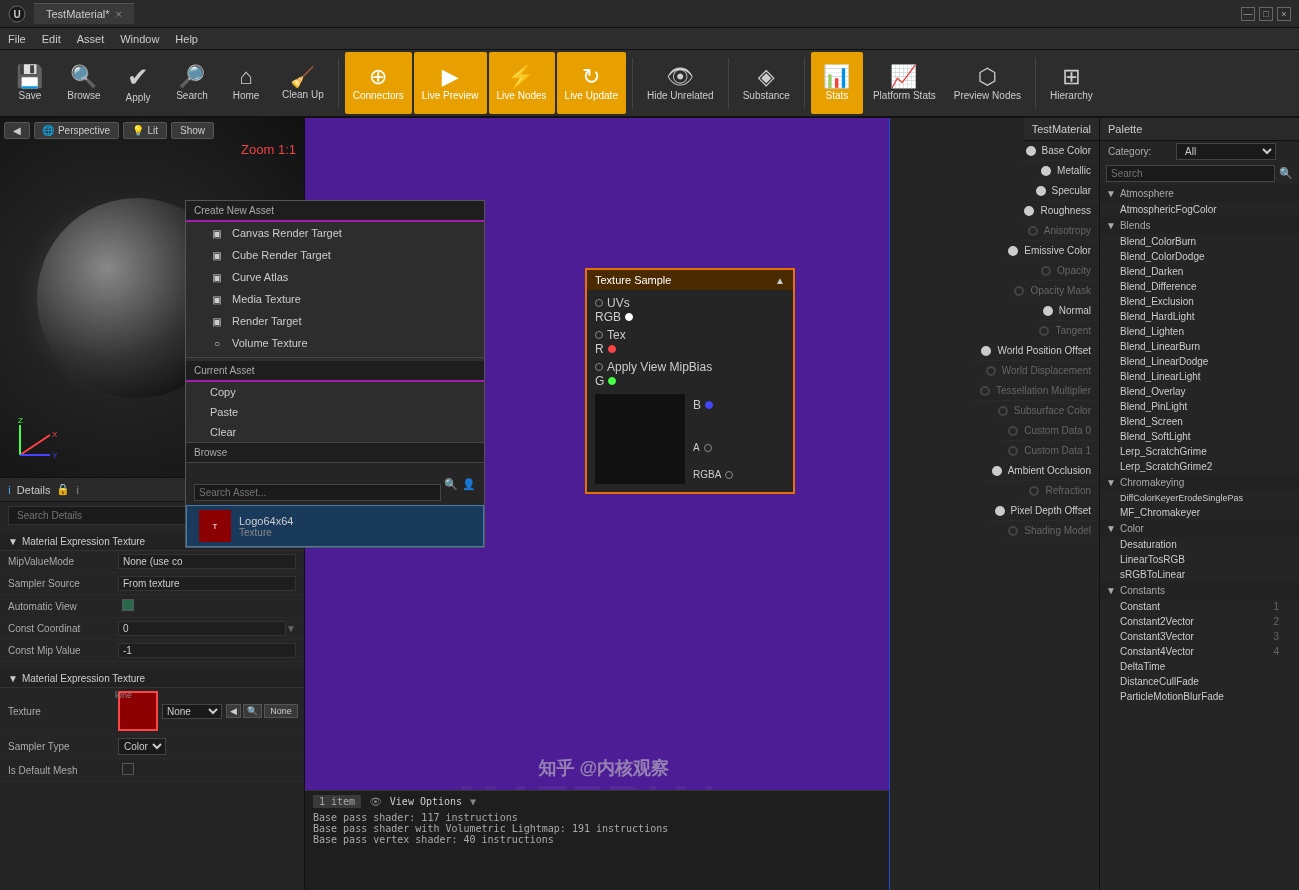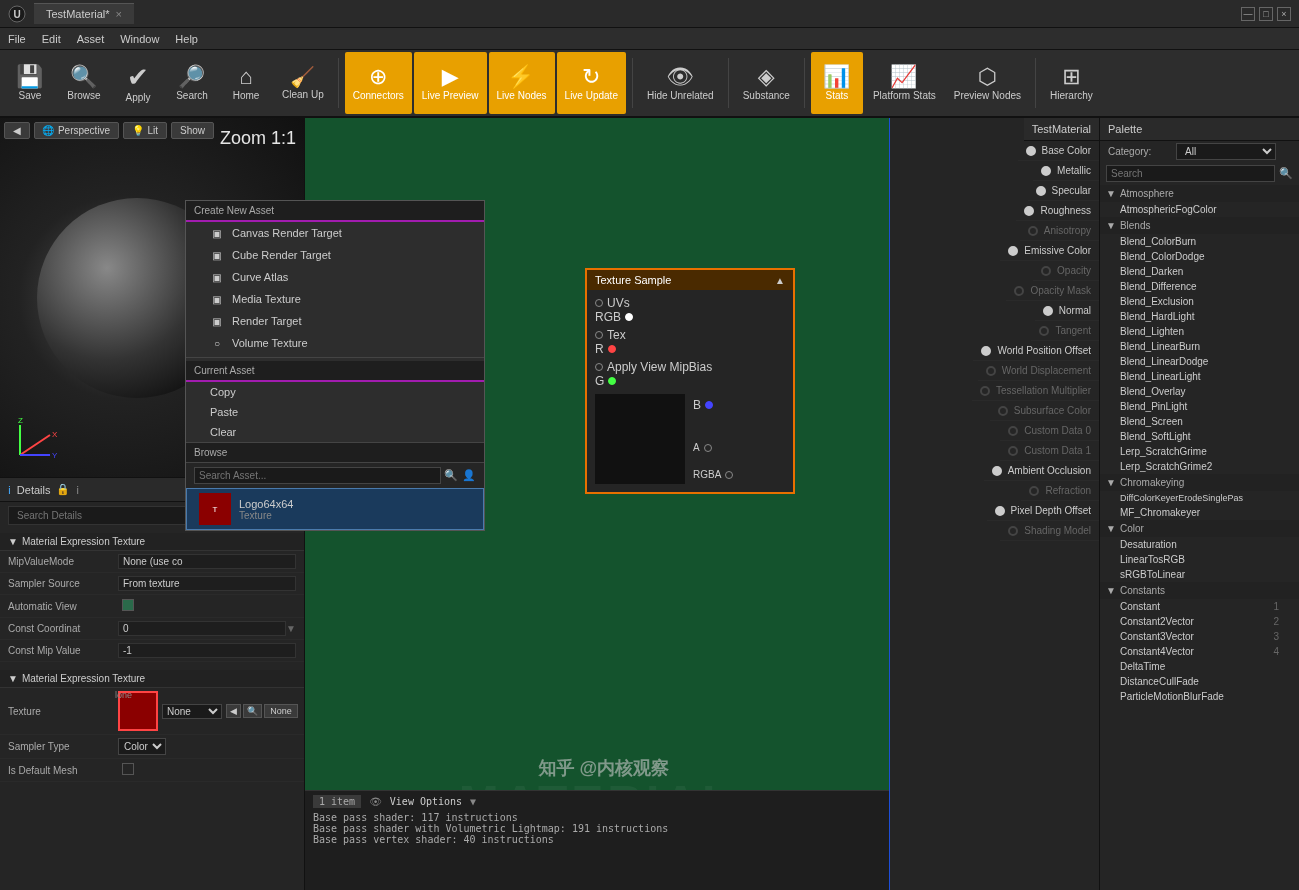--- a/index.html
+++ b/index.html
@@ -29,51 +29,51 @@
     
     #left-panel { width: 305px; display: flex; flex-direction: column; background: #252525; border-right: 1px solid #111; }
     
     
     #viewport { height: 360px; background: #1a1a1a; border-bottom: 1px solid #111; position: relative; }
     .viewport-bg { width: 100%; height: 100%; background: radial-gradient(ellipse at 40% 50%, #555 0%, #222 40%, #111 100%); display: flex; align-items: center; justify-content: center; overflow: hidden; }
     .sphere { width: 200px; height: 200px; border-radius: 50%; background: radial-gradient(circle at 35% 35%, #888, #333 50%, #111 80%); position: absolute; top: 50%; left: 45%; transform: translate(-50%, -50%); }
     .viewport-toolbar { position: absolute; top: 4px; left: 4px; display: flex; gap: 4px; }
     .vp-btn { background: #3a3a3a; border: 1px solid #555; padding: 2px 8px; font-size: 10px; cursor: pointer; color: #ccc; display: flex; align-items: center; gap: 3px; border-radius: 2px; }
     .xyz-indicator { position: absolute; bottom: 10px; left: 10px; font-size: 10px; color: #888; }
-    .zoom-label { position: absolute; top: 10px; right: 8px; font-size: 18px; color: #e5e5e5; }
+    .zoom-label { position: absolute; top: 24px; right: 8px; font-size: 13px; color: #ef4444; }
 
     
     #context-menu { background: #2d2d2d; border: 1px solid #555; position: absolute; top: 200px; left: 185px; width: 300px; z-index: 100; }
     .ctx-section-header { background: #1e1e1e; padding: 4px 8px; font-size: 10px; color: #aaa; border-bottom: 2px solid #a21caf; }
     .ctx-item { padding: 4px 12px 4px 24px; cursor: pointer; display: flex; align-items: center; gap: 8px; font-size: 11px; }
     .ctx-item .ctx-icon { width: 14px; height: 14px; display: flex; align-items: center; justify-content: center; font-size: 10px; }
     .ctx-sep { height: 1px; background: #444; margin: 3px 0; }
 
     
     .browse-header { padding: 4px 8px; font-size: 10px; color: #aaa; background: #1e1e1e; border-bottom: 1px solid #444; border-top: 1px solid #444; }
     .search-bar-ctx { display: flex; align-items: center; padding: 4px 8px; gap: 4px; background: #252525; }
-    .search-bar-ctx input { flex: 1; background: #1a1a1a; border: 1px solid #444; color: #ccc; padding: 2px 4px; font-size: 10px; }
+    .search-bar-ctx input { flex: 1; background: #1a1a1a; border: 1px solid #444; color: #ccc; padding: 2px 4px; font-size: 10px; margin-top: 17px; }
     .asset-item { display: flex; align-items: center; gap: 8px; padding: 4px 12px; cursor: pointer; background: #1a3a5c; border: 1px solid #4a7aac; }
     .asset-thumb { width: 32px; height: 32px; background: #8B0000; display: flex; align-items: center; justify-content: center; }
 
     
     #details-panel { flex: 1; background: #252525; overflow-y: auto; }
     .details-header { display: flex; align-items: center; padding: 4px 8px; background: #2a2a2a; border-bottom: 1px solid #111; gap: 6px; }
     .details-header span { font-size: 11px; }
     .search-details { width: 100%; padding: 3px 8px; background: #1a1a1a; border: 1px solid #333; color: #ccc; font-size: 10px; margin: 4px 8px; width: calc(100% - 16px); }
     .detail-section { padding: 4px 0; }
     .detail-section-header { background: #222; padding: 3px 8px; font-size: 10px; color: #ccc; border-bottom: 1px solid #333; display: flex; align-items: center; gap: 4px; }
     .detail-row { display: flex; align-items: center; padding: 3px 8px; border-bottom: 1px solid #2a2a2a; font-size: 10px; }
     .detail-label { width: 110px; color: #aaa; flex-shrink: 0; }
     .detail-value { flex: 1; color: #ccc; background: #1e1e1e; border: 1px solid #333; padding: 1px 4px; }
     .detail-value.no-bg { background: none; border: none; }
     .checkbox { width: 12px; height: 12px; background: #2a6a4a; border: 1px solid #555; display: inline-block; }
 
     
-    #center-canvas { flex: 1; background: #14532d; position: relative; overflow: hidden; }
+    #center-canvas { flex: 1; background: #4c1d95; position: relative; overflow: hidden; }
     .watermark { position: absolute; bottom: 60px; left: 50%; transform: translateX(-50%); font-size: 48px; color: rgba(255,255,255,0.05); font-weight: bold; letter-spacing: 4px; white-space: nowrap; }
 
     
     #texture-node { position: absolute; top: 150px; left: 280px; width: 210px; border: 2px solid #e87000; background: #252525; }
     .node-header { background: #4a2a00; padding: 4px 8px; display: flex; align-items: center; justify-content: space-between; }
     .node-title { font-size: 11px; color: #fff; }
     .node-arrow { color: #ccc; font-size: 10px; }
     .node-body { padding: 4px 0; }
     .node-row { display: flex; align-items: flex-start; justify-content: space-between; padding: 2px 8px; font-size: 12px; flex-direction: column; }
     .node-pin { width: 8px; height: 8px; border-radius: 50%; border: 1px solid #888; display: inline-block; }

